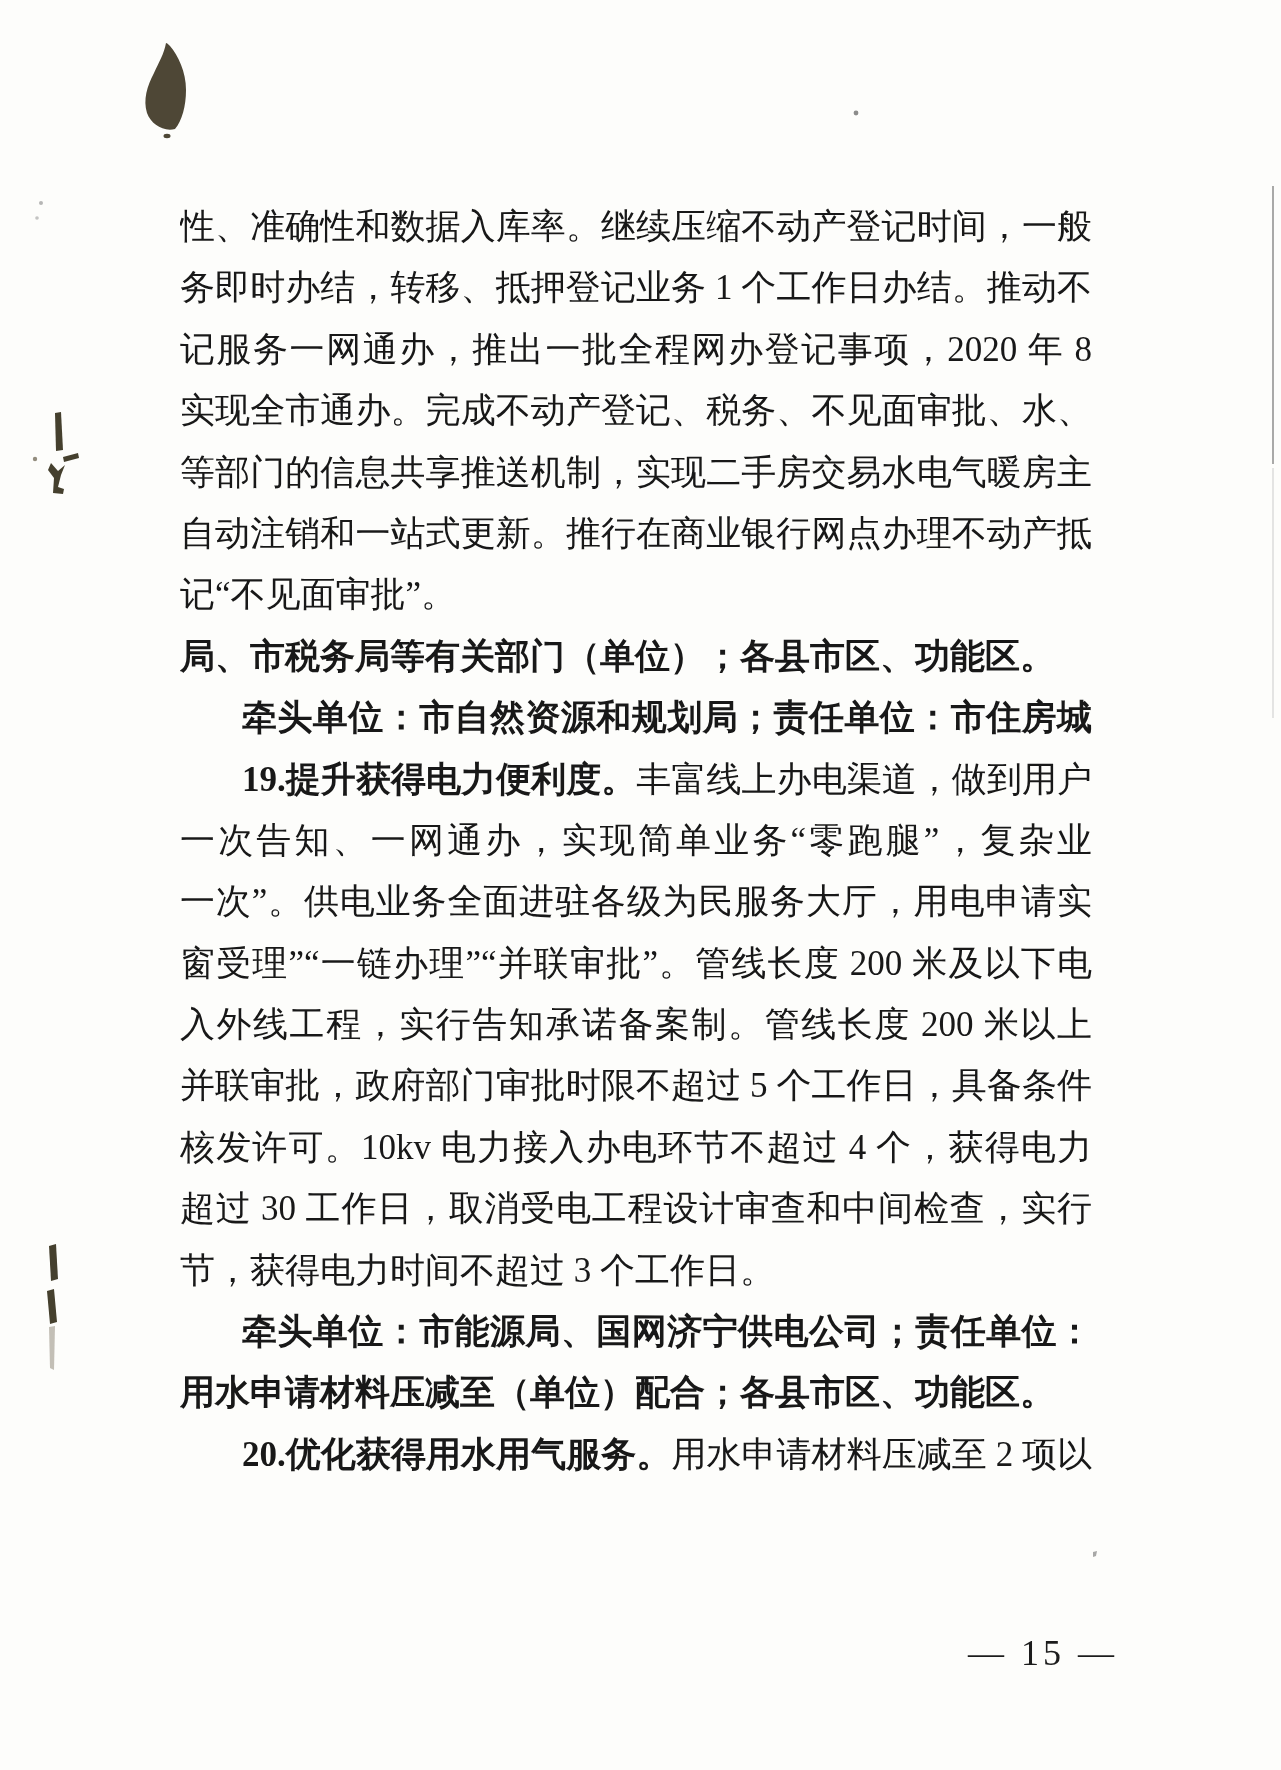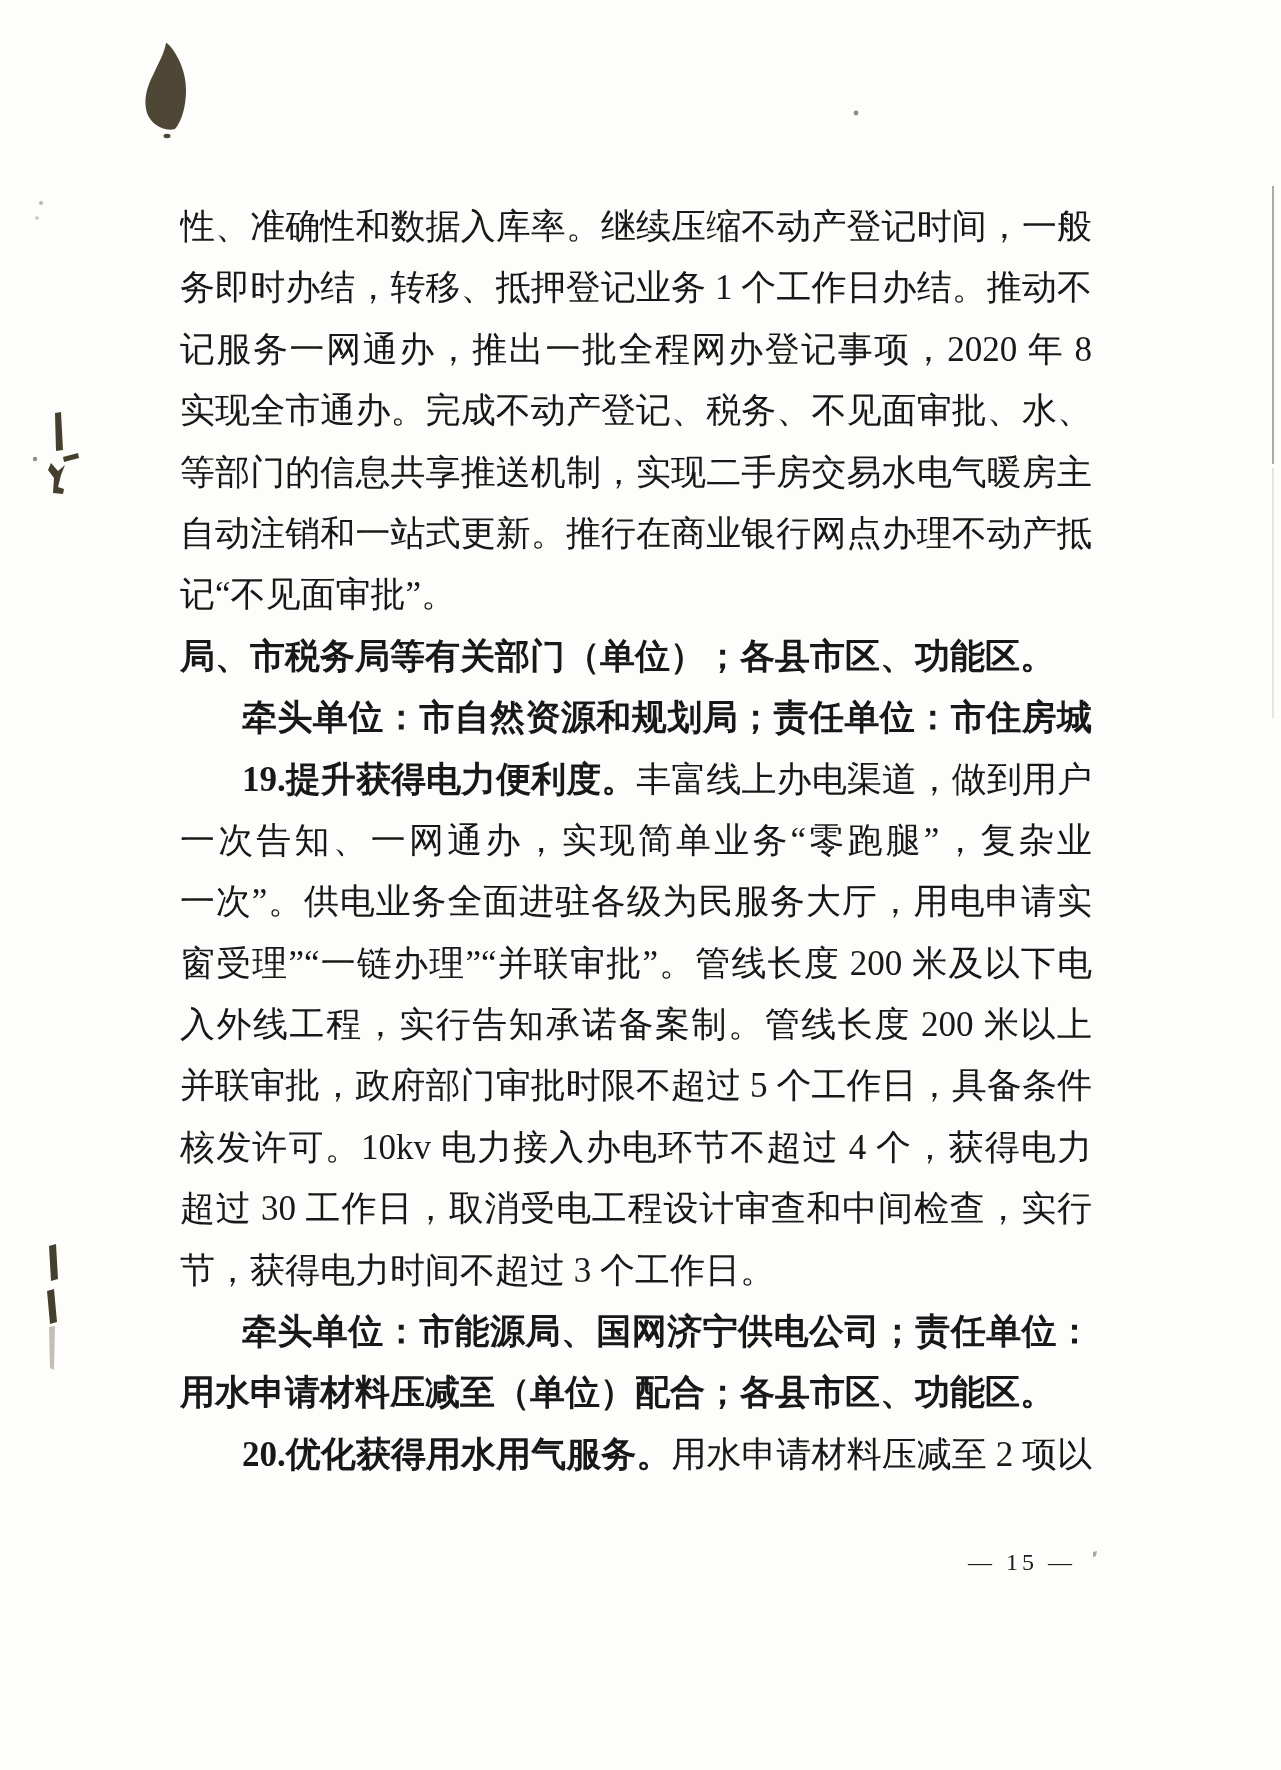--- a/index.html
+++ b/index.html
@@ -14,22 +14,22 @@
     font-size:35px; line-height:61.4px;
   }
   .line {
     text-align:justify; text-align-last:justify; text-justify:distribute;
     height:61.4px; overflow:hidden;
   }
   .line.nojust { text-align:left; text-align-last:left; }
   .line.indent { text-indent:62px; }
   .bold { font-weight:bold; }
   .pagenum {
-    position:absolute; left:968px; top:1549px;
-    font-size:24px; letter-spacing:4px; color:#1c1c1c;
+    position:absolute; left:968px; top:1632px;
+    font-size:36px; letter-spacing:4px; color:#1c1c1c;
   }
   .artifacts { position:absolute; left:0; top:0; pointer-events:none; }
 </style>
 </head>
 <body>
 
 <div class="page">
 
   <svg class="artifacts" width="1281" height="1770" viewBox="0 0 1281 1770">
 

